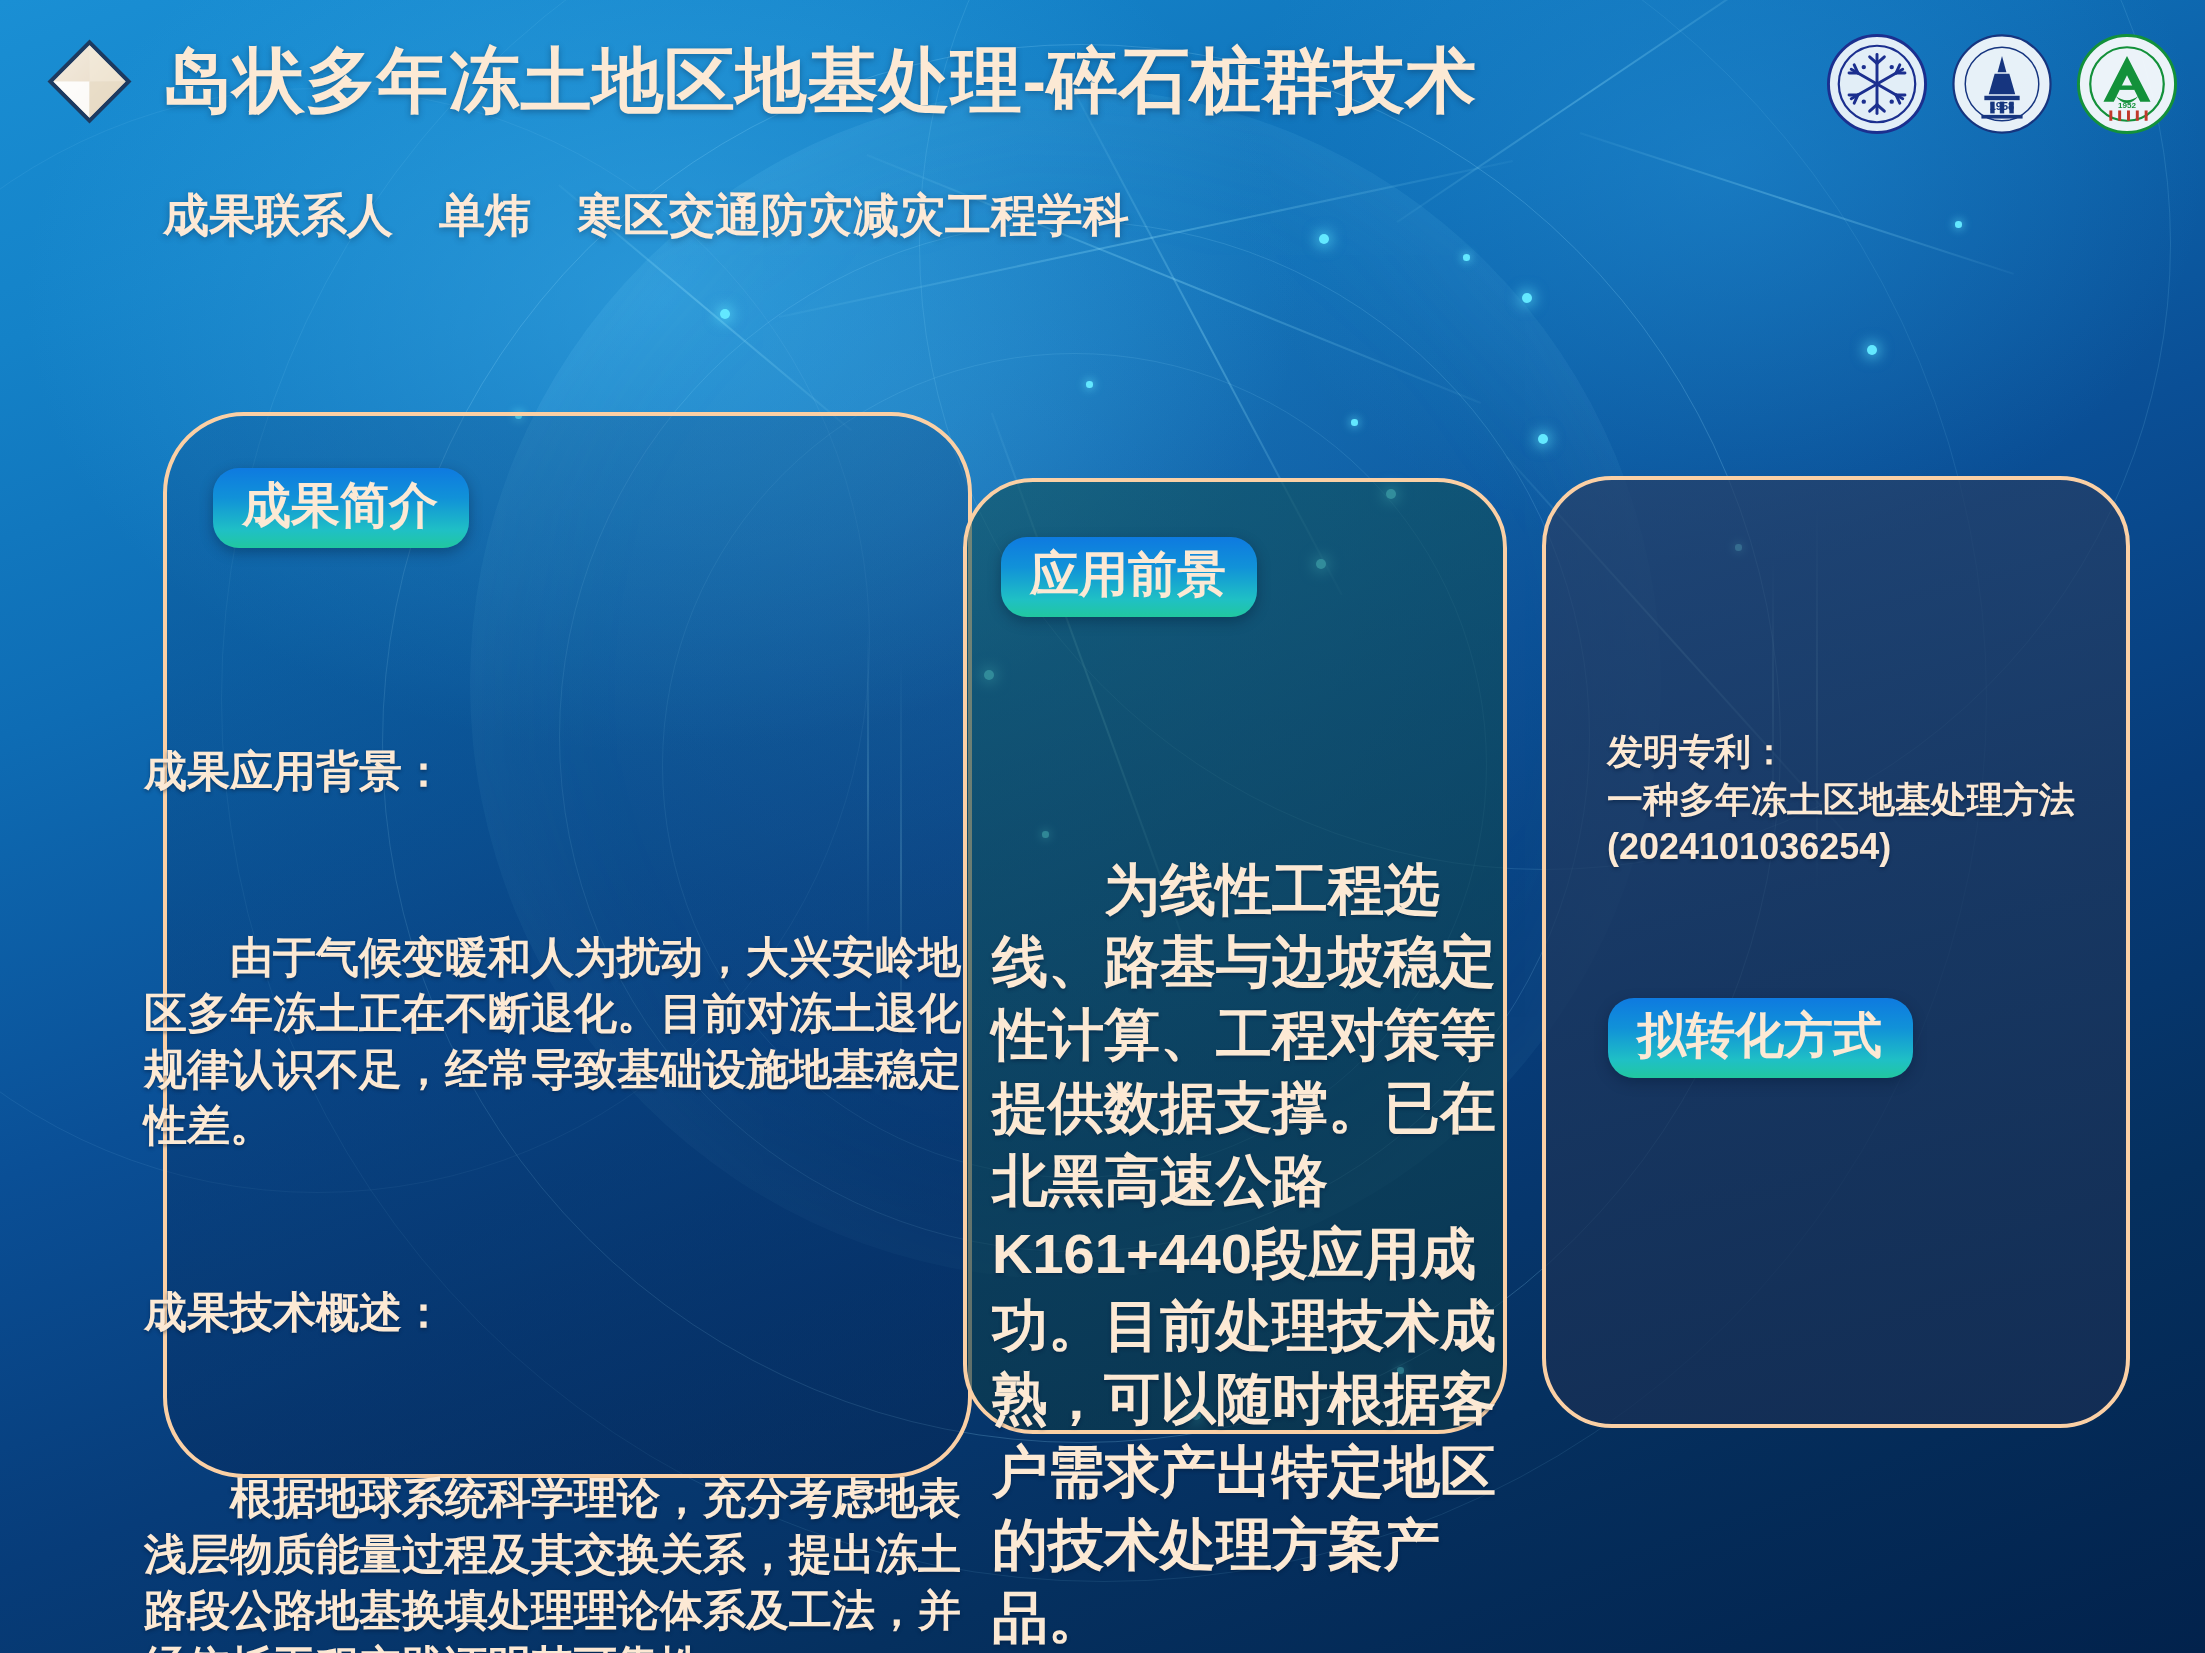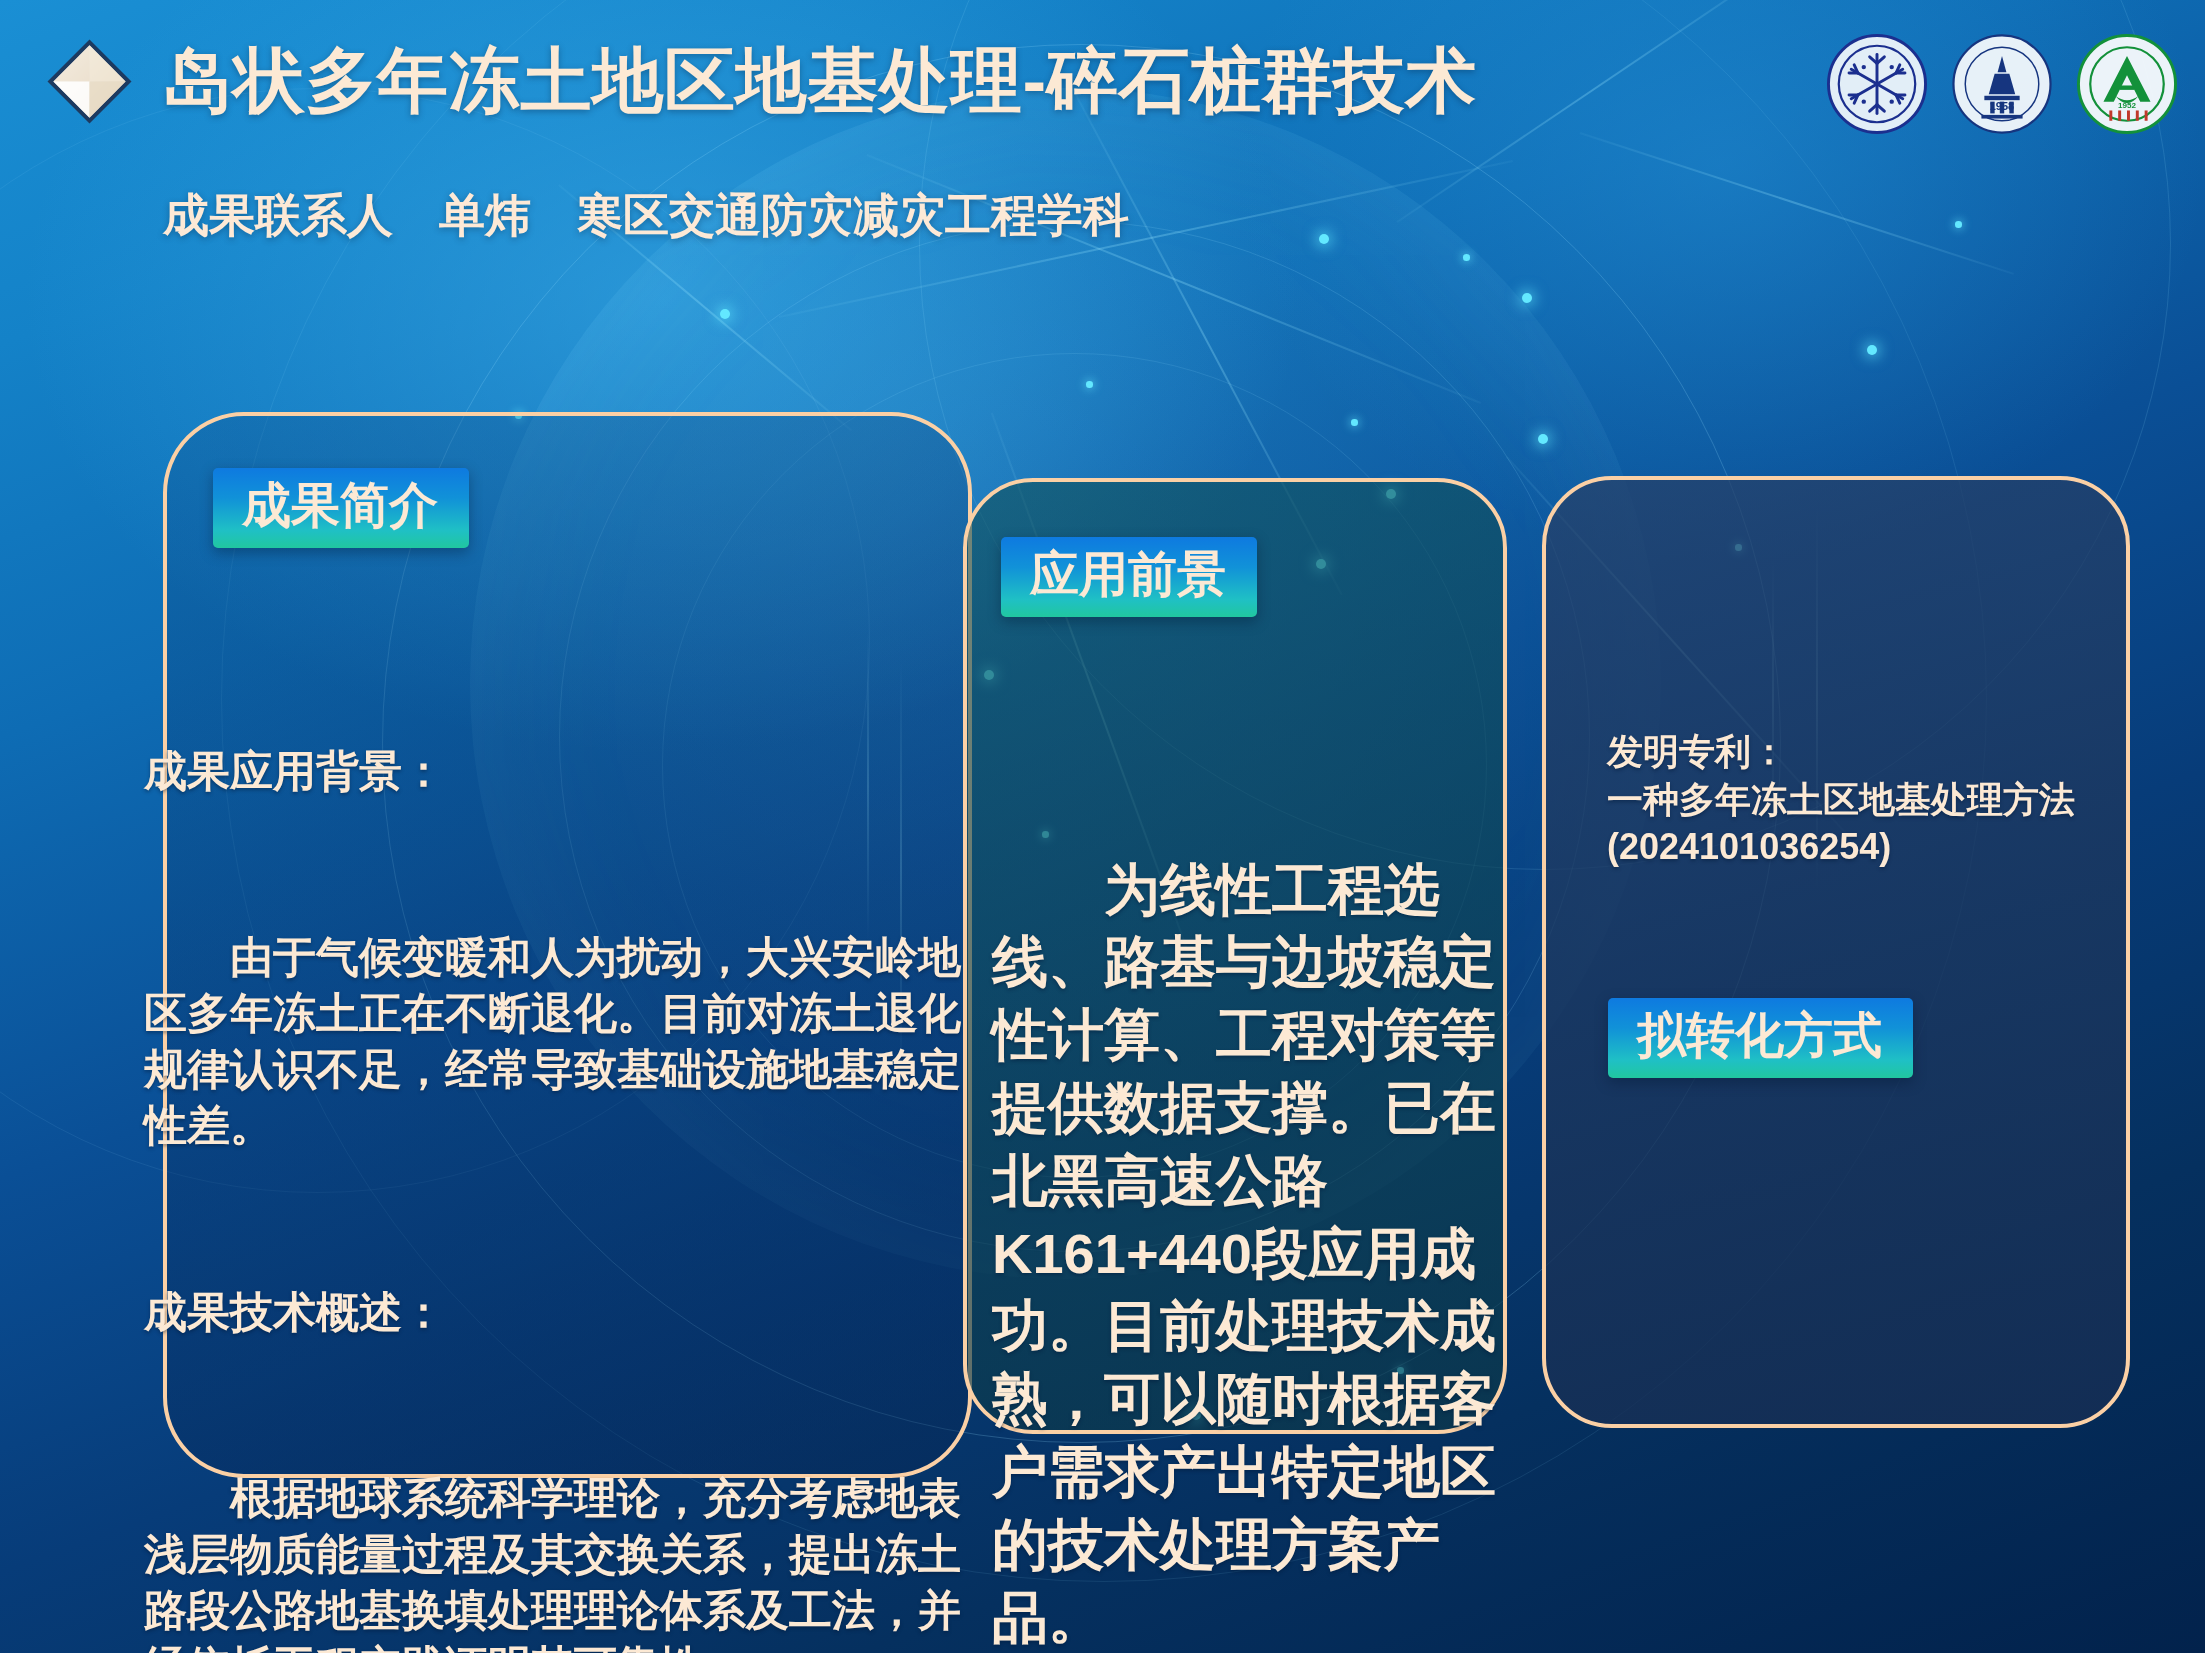--- a/index.html
+++ b/index.html
@@ -145,21 +145,21 @@
     border-radius: 70px;
     background: linear-gradient(170deg, rgba(38,64,104,0.72) 0%, rgba(28,54,92,0.76) 50%, rgba(22,46,84,0.80) 100%);
   }
 
   .badge {
     position: absolute;
     display: inline-flex;
     align-items: center;
     justify-content: flex-start;
     padding: 7.4px 31px 11.8px 29px;
-    border-radius: 5px;
+    border-radius: 26px;
     background: linear-gradient(180deg, #0e7ae0 0%, #1192d8 38%, #1fc0c5 78%, #21c79f 100%);
     color: #fce9d4;
     font-size: 49px;
     font-weight: bold;
     white-space: nowrap;
     box-shadow: 0 4.4px 13.2px rgba(0,20,45,0.35);
     line-height: 1.25;
   }
   .badge-1 { left: 213px; top: 468px; }
   .badge-2 { left: 1001px; top: 537px; }

